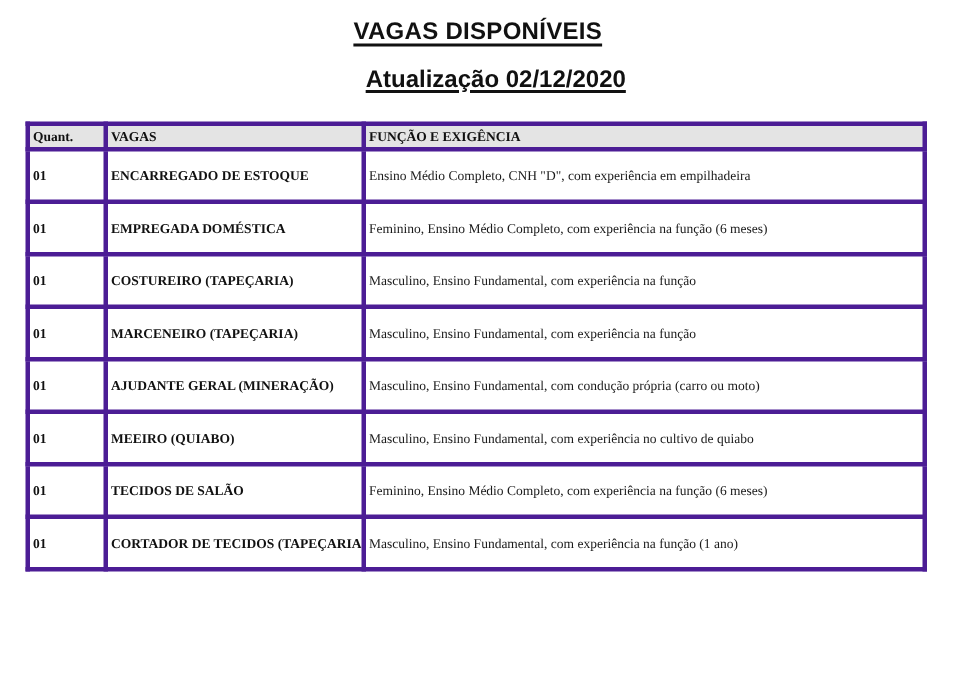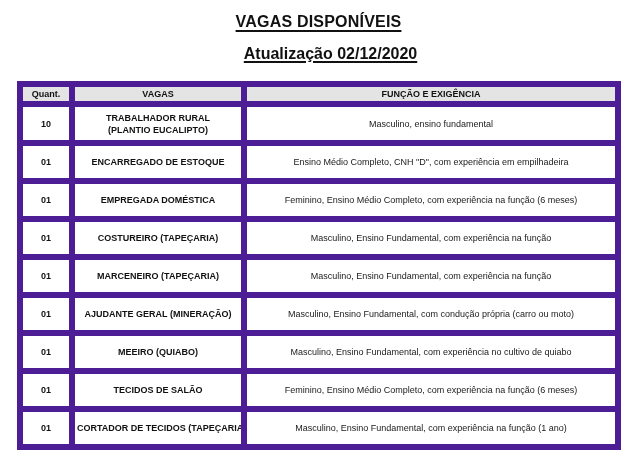--- a/index.html
+++ b/index.html
@@ -49,26 +49,27 @@
     table.vagas {
       position: absolute;
       left: 17px;
       top: 81px;
       width: 598px;
       border-collapse: collapse;
       table-layout: fixed;
       font-size: 9px;
     }
     table.vagas th, table.vagas td {
-      border: 6px solid #4c1d95;
-      text-align: center;
+      border: 3px solid #4c1d95;
+      text-align: left;
       vertical-align: middle;
       padding: 0 2px;
       overflow: hidden;
       white-space: nowrap;
+      font-family: Liberation Serif, serif;
     }
     table.vagas th {
       background: #e4e4e4;
       height: 14px;
       font-weight: bold;
       font-size: 9px;
     }
     table.vagas td {
       height: 32px;
     }
@@ -102,28 +103,20 @@
     <col class="c-req">
   </colgroup>
   <thead>
     <tr>
       <th>Quant.</th>
       <th>VAGAS</th>
       <th>FUNÇÃO E EXIGÊNCIA</th>
     </tr>
   </thead>
   <tbody>
-    <tr class="first">
-      <td class="qty">10</td>
-      <td class="cargo">
-        <div>TRABALHADOR RURAL</div>
-        <div>(PLANTIO EUCALIPTO)</div>
-      </td>
-      <td class="req">Masculino, ensino fundamental</td>
-    </tr>
     <tr>
       <td class="qty">01</td>
       <td class="cargo">ENCARREGADO DE ESTOQUE</td>
       <td class="req">Ensino Médio Completo, CNH "D", com experiência em empilhadeira</td>
     </tr>
     <tr>
       <td class="qty">01</td>
       <td class="cargo">EMPREGADA DOMÉSTICA</td>
       <td class="req">Feminino, Ensino Médio Completo, com experiência na função (6 meses)</td>
     </tr>

